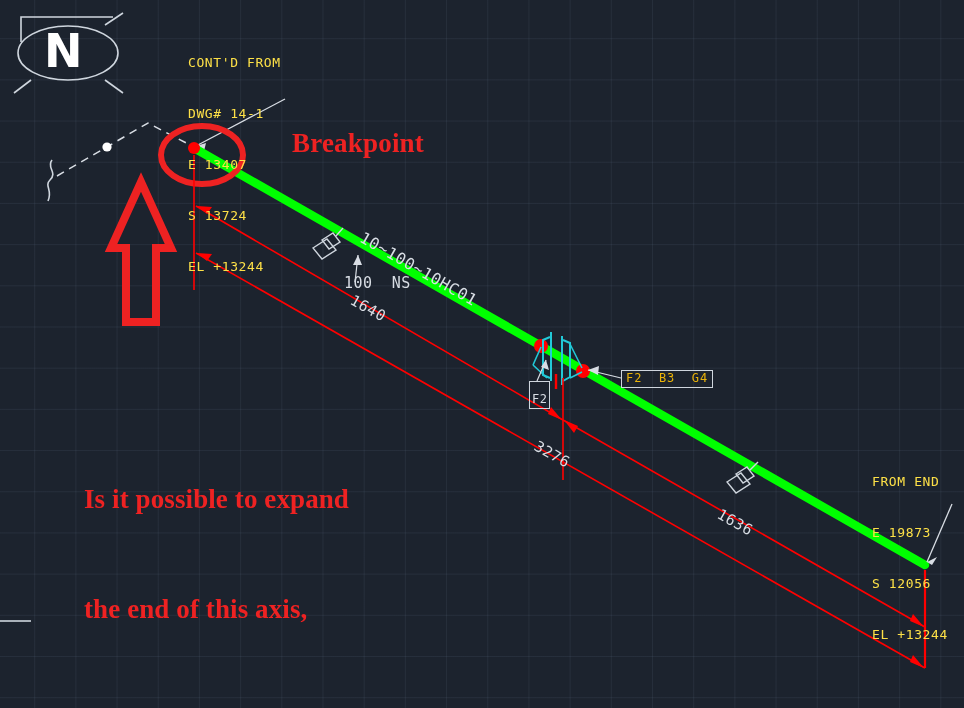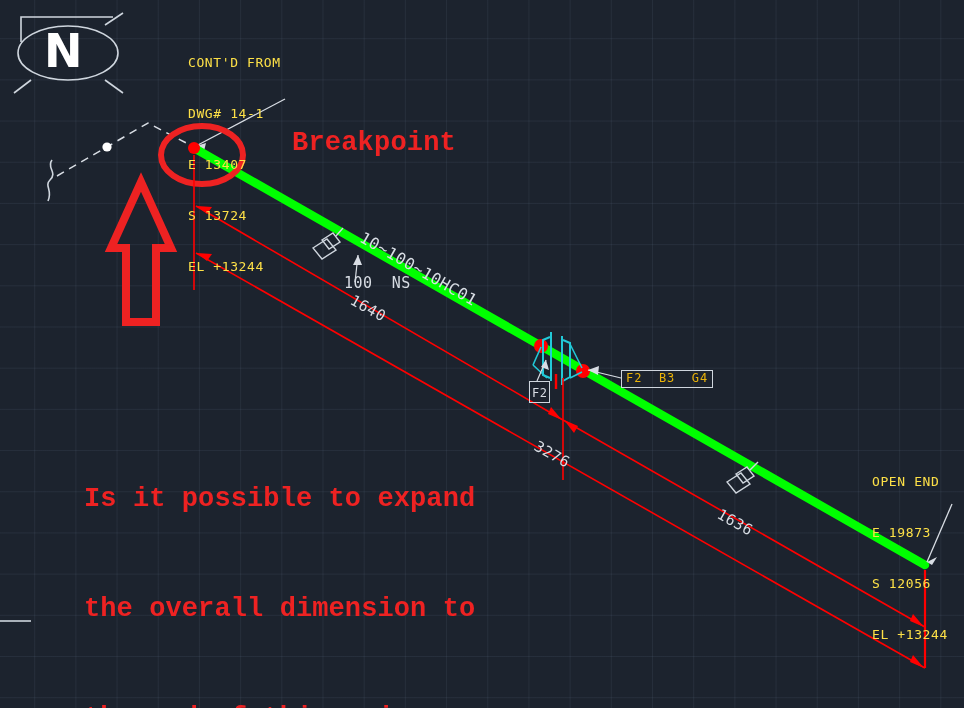--- a/index.html
+++ b/index.html
@@ -42,21 +42,21 @@
     position: absolute;
     color: #d8dde4;
     font-family: "DejaVu Sans Mono", monospace;
     font-size: 15px;
     letter-spacing: 0.5px;
     white-space: pre;
   }
   .annot-red {
     position: absolute;
     color: #ee2222;
-    font-family: Liberation Mono, monospace;
+    font-family: Liberation Serif, serif;
     font-weight: bold;
     white-space: pre;
   }
   #breakpoint-label {
     left: 292px;
     top: 128px;
     font-size: 27px;
     letter-spacing: 0.2px;
   }
   #question-block {
@@ -76,21 +76,21 @@
     font-family: "DejaVu Sans Mono", monospace;
     font-size: 12px;
     letter-spacing: 1px;
     white-space: pre;
     line-height: 13px;
   }
   #tag-box-f2 {
     position: absolute;
     left: 529px;
     top: 381px;
-    padding: 5px 2px 2px 2px;
+    padding: 11px 2px 2px 2px;
     border: 1px solid #cfd6de;
     color: #d8dde4;
     font-family: "DejaVu Sans Mono", monospace;
     font-size: 12px;
     letter-spacing: 0.5px;
     white-space: pre;
     line-height: 13px;
   }
   .rot-wrap { position: absolute; transform-origin: 0 0; }
   #north-n {
@@ -220,21 +220,21 @@
 
   <div class="cad-text" style="left:188px; top:20px;">
     <div>CONT'D FROM</div>
     <div>DWG# 14-1</div>
     <div>E 13407</div>
     <div>S 13724</div>
     <div>EL +13244</div>
   </div>
 
   <div class="cad-text" style="left:872px; top:439px;">
-    <div>OPEN END</div>
+    <div>FROM END</div>
     <div>E 19873</div>
     <div>S 12056</div>
     <div>EL +13244</div>
   </div>
 
   <div class="rot-wrap" style="left:366px; top:228px; transform:rotate(29.7deg);">
     <div class="dim-text" style="left:0; top:0; position:relative; font-size:16px;">10~100~10HC01</div>
   </div>
 
   <div class="dim-text" style="left:344px; top:274px;">100  NS</div>
@@ -251,19 +251,18 @@
   </div>
 
   <div class="rot-wrap" style="left:723px; top:505px; transform:rotate(29.7deg);">
     <div class="dim-text" style="position:relative; left:0; top:0;">1636</div>
   </div>
 
   <div class="annot-red" id="breakpoint-label">Breakpoint</div>
 
   <div class="annot-red" id="question-block">
     <div>Is it possible to expand</div>
-    <div>the overall dimension to</div>
     <div>the end of this axis,</div>
     
     
   </div>
 
 </div>
 
 </body></html>

